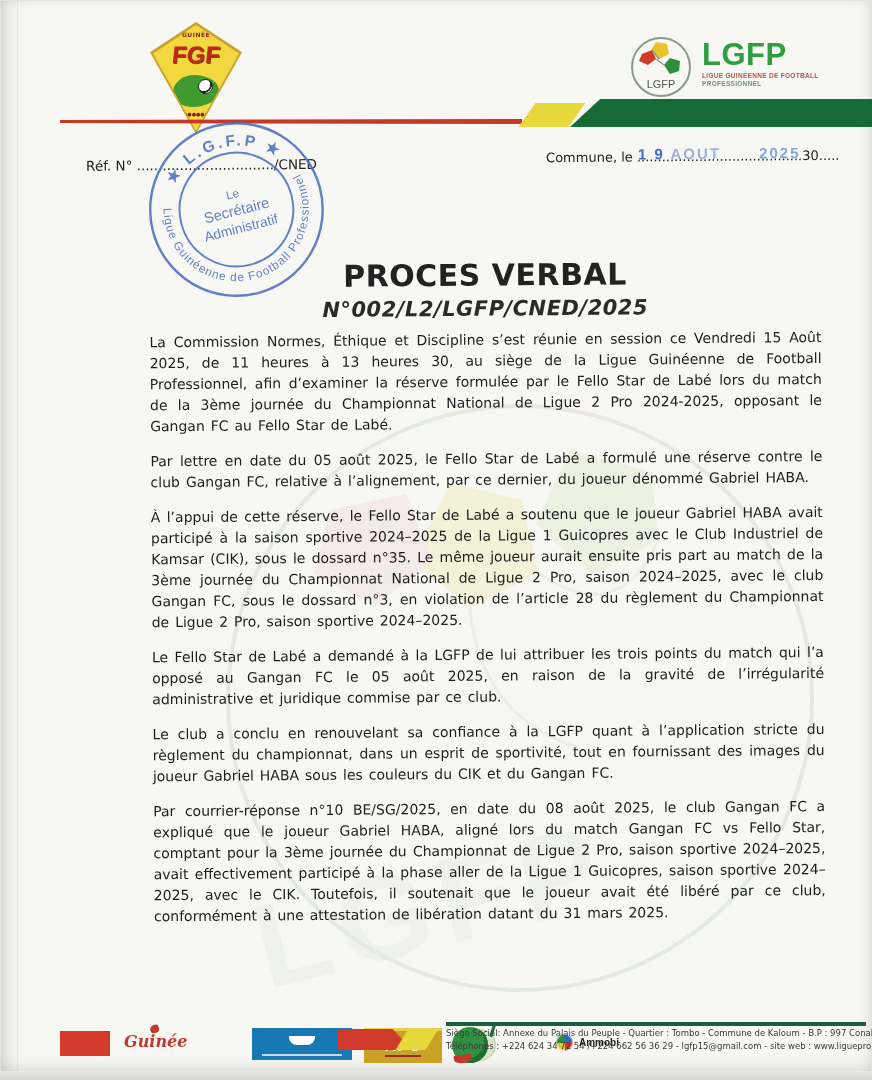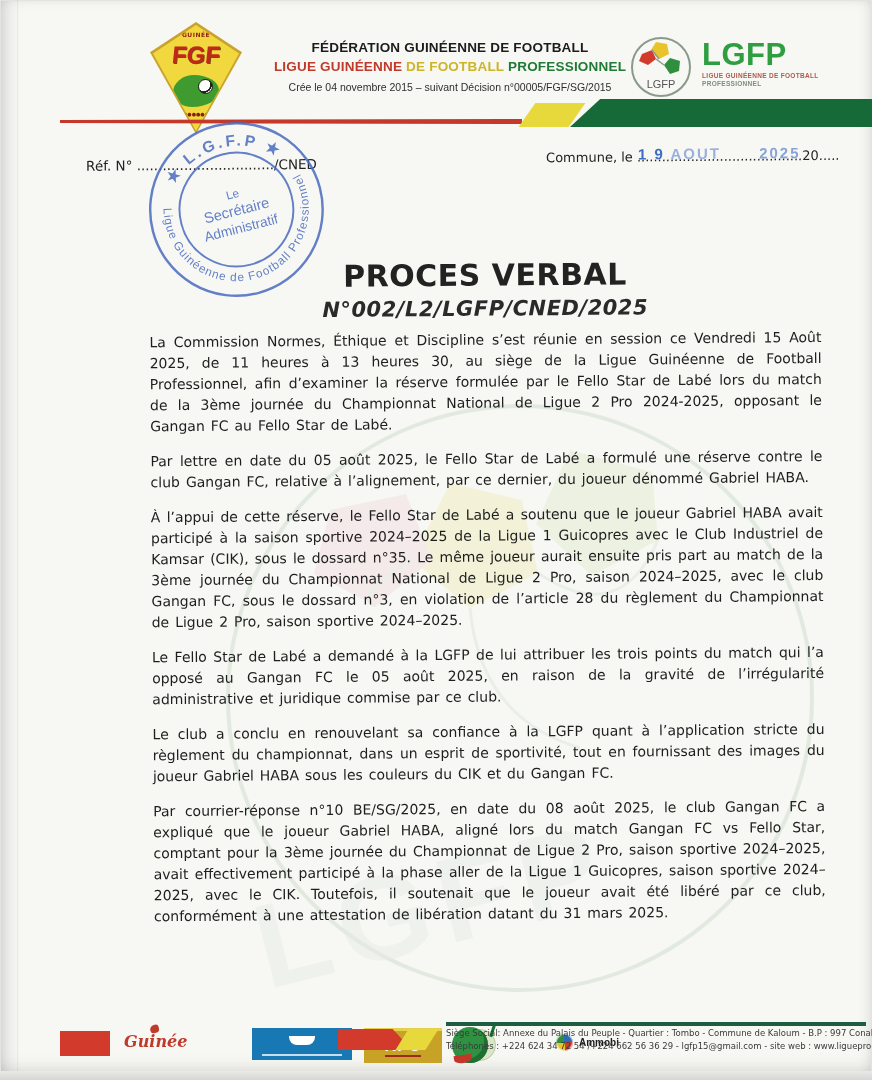--- a/index.html
+++ b/index.html
@@ -130,29 +130,20 @@
     <div class="fgf-badge-inner">
       <div class="fgf-top-mark">GUINÉE</div>
       <div class="fgf-text">FGF</div>
       <div class="fgf-map">
         <div class="fgf-ball"></div>
       </div>
       <div class="fgf-bottom-mark">●●●●●●●●</div>
     </div>
   </div>
 
-  <div class="org-block">
-    <div class="org-l1">FÉDÉRATION GUINÉENNE DE FOOTBALL</div>
-    <div class="org-l2">
-      <span class="c-red">LIGUE GUINÉENNE</span>
-      <span class="c-yel">DE FOOTBALL</span>
-      <span class="c-grn">PROFESSIONNEL</span>
-    </div>
-    <div class="org-l3">Crée le 04 novembre 2015 – suivant Décision n°00005/FGF/SG/2015</div>
-  </div>
 
   <div class="lgfp-logo">
     <svg width="66" height="66" viewBox="0 0 66 66">
       <circle cx="33" cy="33" r="29" fill="none" stroke="#8a9a8a" stroke-width="2"></circle>
       <polygon points="14,20 24,16 28,25 20,31 11,27" fill="#d23b2b"></polygon>
       <polygon points="28,8 39,10 41,20 31,25 23,16" fill="#e8c32a"></polygon>
       <polygon points="42,24 52,27 51,37 42,40 36,31" fill="#2f8f3f"></polygon>
       <path d="M 28 25 L 36 31 M 24 16 L 31 25" stroke="#8a9a8a" stroke-width="1.5"></path>
       <text x="33" y="54" text-anchor="middle" font-size="11" fill="#555" font-family="Liberation Sans, sans-serif">LGFP</text>
     </svg>
@@ -171,21 +162,21 @@
 
   <div class="tilt">
 
     <div class="ref-row">
       <span>Réf. N°</span>
       <span>................................</span><span>/CNED</span>
     </div>
 
     <div class="date-row">
       <span>Commune, le</span>
-      <span>........................................</span><span>20</span><span>.....</span>
+      <span>........................................</span><span>30</span><span>.....</span>
       <span class="date-stamp">
         <span>1 9</span>
         <span class="month">AOUT</span>
         <span class="year">2025</span>
       </span>
     </div>
 
     <svg class="stamp" width="196" height="196" viewBox="0 0 200 200">
       <g transform="rotate(-14 100 100)" fill="#4a6cc0" font-family="Liberation Sans, sans-serif">
         <circle cx="100" cy="100" r="88" fill="none" stroke="#4a6cc0" stroke-width="2.5"></circle>

